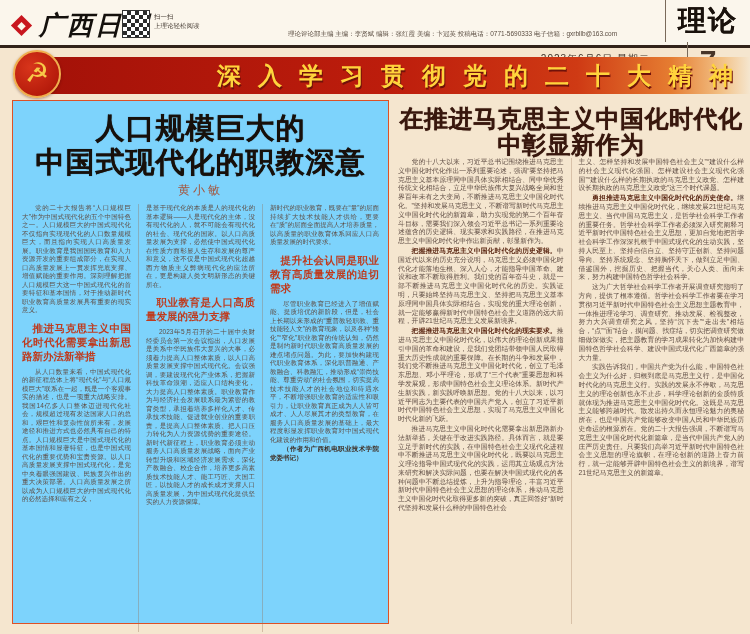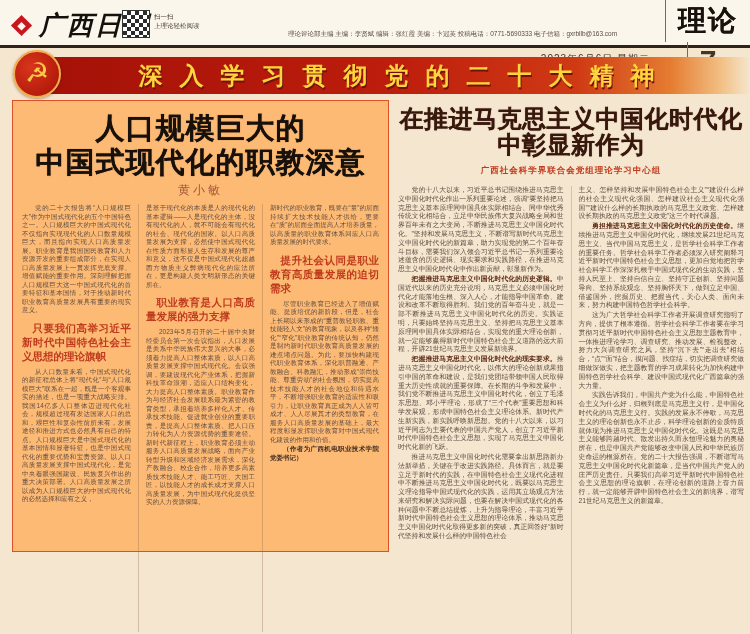--- a/index.html
+++ b/index.html
@@ -23,31 +23,31 @@
   .section-block{position:absolute;right:2px;top:0;height:45px;display:flex;align-items:center;flex-direction:column;}
   .section-name{font-size:28px;font-weight:900;color:#1a120c;padding:2px 10px 2px 12px;
     border-left:1.5px solid #7a6a5a;letter-spacing:2px;text-shadow:0 0 0.6px #1a120c;}
   .page-num{font-size:30px;font-weight:bold;color:#473528;padding:2px 10px 2px 12px;
     border-left:1.5px solid #7a6a5a;}
 
   
   .banner{position:absolute;left:30px;top:57px;width:720px;height:37px;
     border-radius:19px 0 0 19px;
     background:linear-gradient(90deg,#a31108 0%,#bd1d0c 50%,#cf3a14 76%,#e57c31 89%,#f2c084 96%,#f5e6cf 100%);
-    display:flex;align-items:center;justify-content:center;}
+    display:flex;align-items:center;justify-content:flex-end;}
   .banner-text{color:#ffd43c;font-size:24px;font-weight:900;letter-spacing:17px;
     padding-left:30px;text-shadow:1px 1.5px 0 #70120a;white-space:nowrap;}
   .emblem{position:absolute;left:13px;top:50px;width:44px;height:44px;border-radius:50%;
     background:radial-gradient(circle at 35% 35%,#d8351b,#a81105);border:2px solid #efae4e;
     display:flex;align-items:center;justify-content:center;box-shadow:0 1px 3px rgba(60,10,0,.4);}
   .emblem span{color:#f7c948;font-size:27px;line-height:1;transform:translateY(-1px);}
 
   
-  .left-article{position:absolute;left:12px;top:100px;width:377px;height:452px;
-    border:1.5px solid #dd5126;background:#fdba74;box-sizing:border-box;}
+  .left-article{position:absolute;left:12px;top:100px;width:377px;height:524px;
+    border:1.5px solid #dd5126;background:#7dd3fc;box-sizing:border-box;}
   .la-title{margin:10px 6px 0;text-align:center;font-weight:900;color:#17100b;
     font-size:29px;line-height:34px;letter-spacing:1px;text-shadow:0 0 0.7px #17100b;}
   .la-author{text-align:center;font-size:12px;color:#a5543a;margin:3px 0 5px;letter-spacing:3px;}
   .la-cols{display:flex;margin:0 9px;height:428px;overflow:hidden;}
   .col{flex:1 1 0;overflow:hidden;min-width:0;}
   .col + .col{border-left:1px solid rgba(150,110,80,.35);margin-left:7px;padding-left:7px;}
 
   
   .right-article{position:absolute;left:398px;top:102px;width:346px;height:530px;box-sizing:border-box;}
   .ra-title{text-align:center;font-size:24px;font-weight:900;color:#38170d;
@@ -97,40 +97,39 @@
 
 <div class="left-article">
   <div class="la-title">
     <div>人口规模巨大的</div>
     <div>中国式现代化的职教深意</div>
   </div>
   <div class="la-author">黄小敏</div>
   <div class="la-cols">
     <div class="col">
         <p class="bp">党的二十大报告将“人口规模巨大”作为中国式现代化的五个中国特色之一。人口规模巨大的中国式现代化不仅指向实现现代化的人口数量规模巨大，而且指向实现人口高质量发展。职业教育是我国国民教育和人力资源开发的重要组成部分，在实现人口高质量发展上一贯发挥兜底支撑、增值赋能的重要作用。深刻理解把握人口规模巨大这一中国式现代化的首要特征和基本国情，对于推动新时代职业教育高质量发展具有重要的现实意义。</p>
-        <div class="col-h">只要我们高举习近平新时代中国特色社会主义思想的理论旗帜</div>
+        <div class="col-h">推进马克思主义中国化时代化需要拿出新思路新办法新举措</div>
         <p class="bp">从人口数量来看，中国式现代化的新征程总体上将“现代化”与“人口规模巨大”联系在一起，既是一个客观事实的描述，也是一项重大战略安排。我国14亿多人口整体迈进现代化社会，规模超过现有发达国家人口的总和，艰巨性和复杂性前所未有，发展途径和推进方式也必然具有自己的特点。人口规模巨大是中国式现代化的基本国情和显著特征，也是中国式现代化的重要优势和宝贵资源。以人口高质量发展支撑中国式现代化，是党中央着眼强国建设、民族复兴作出的重大决策部署。人口高质量发展之所以成为人口规模巨大的中国式现代化的必然选择和应有之义，</p>
       </div>
     <div class="col">
         <p class="bp ni">是基于现代化的本质是人的现代化的基本逻辑——人是现代化的主体，没有现代化的人，就不可能会有现代化的社会、现代化的国家。以人口高质量发展为支撑，必然使中国式现代化在性质方面彰显人生存和发展的尊严和意义，这不仅是中国式现代化超越西方物质主义弊病现代化的应法所在，更是构建人类文明新形态的关键所在。</p>
         <div class="col-h">职业教育是人口高质量发展的强力支撑</div>
         <p class="bp">2023年5月召开的二十届中央财经委员会第一次会议指出，人口发展是关系中华民族伟大复兴的大事，必须着力提高人口整体素质，以人口高质量发展支撑中国式现代化。会议强调，要建设现代化产业体系，把握新科技革命浪潮，适应人口结构变化，大力提高人口整体素质。职业教育作为与经济社会发展联系最为紧密的教育类型，承担着培养多样化人才、传承技术技能、促进就业创业的重要职责，是提高人口整体素质、把人口压力转化为人力资源优势的重要途径。新时代新征程上，职业教育必须主动服务人口高质量发展战略，面向产业转型升级和区域经济发展需求，深化产教融合、校企合作，培养更多高素质技术技能人才、能工巧匠、大国工匠，以技能人才的成长成才支撑人口高质量发展，为中国式现代化提供坚实的人力资源保障。</p>
       </div>
     <div class="col">
         <p class="bp ni">新时代的职业教育，既要在“量”的层面持续扩大技术技能人才供给，更要在“质”的层面全面提高人才培养质量，以高质量的职业教育体系回应人口高质量发展的时代要求。</p>
         <div class="col-h">提升社会认同是职业教育高质量发展的迫切需求</div>
         <p class="bp">尽管职业教育已经进入了增值赋能、提质培优的新阶段，但是，社会上长期以来形成的“重普教轻职教、重技能轻人文”的教育现象，以及各种“矮化”“窄化”职业教育的传统认知，仍然是制约新时代职业教育高质量发展的难点堵点问题。为此，要加快构建现代职业教育体系，深化职普融通、产教融合、科教融汇，推动形成“崇尚技能、尊重劳动”的社会氛围，切实提高技术技能人才的社会地位和待遇水平，不断增强职业教育的适应性和吸引力，让职业教育真正成为人人皆可成才、人人尽展其才的类型教育，在服务人口高质量发展的基础上，最大程度彰显发挥职业教育对中国式现代化建设的作用和价值。</p>
         <p class="bp fnote">（作者为广西机电职业技术学院党委书记）</p>
       </div>
   </div>
 </div>
 
 <div class="right-article">
   <div class="ra-title">在推进马克思主义中国化时代化中彰显新作为</div>
-  <div class="ra-byline">广西社会科学界联合会党组理论学习中心组</div>
   <div class="ra-cols">
     <div class="col">
         <p class="bp">党的十八大以来，习近平总书记围绕推进马克思主义中国化时代化作出一系列重要论述，强调“要坚持把马克思主义基本原理同中国具体实际相结合、同中华优秀传统文化相结合，立足中华民族伟大复兴战略全局和世界百年未有之大变局，不断推进马克思主义中国化时代化。”坚持和发展马克思主义，不断谱写新时代马克思主义中国化时代化的新篇章，助力实现党的第二个百年奋斗目标，需要我们深入领会习近平总书记一系列重要论述蕴含的历史逻辑、现实要求和实践路径，在推进马克思主义中国化时代化中作出新贡献，彰显新作为。</p>
         <p class="bp"><span class="lead">把握推进马克思主义中国化时代化的历史逻辑。</span>中国近代以来的历史充分说明，马克思主义必须中国化时代化才能落地生根、深入人心，才能指导中国革命、建设和改革不断取得胜利。我们党的百年奋斗史，就是一部不断推进马克思主义中国化时代化的历史。实践证明，只要始终坚持马克思主义、坚持把马克思主义基本原理同中国具体实际相结合，实现党的重大理论创新，就一定能够赢得新时代中国特色社会主义道路的远大前程，开辟21世纪马克思主义发展新境界。</p>
         <p class="bp"><span class="lead">把握推进马克思主义中国化时代化的现实要求。</span>推进马克思主义中国化时代化，以伟大的理论创新成果指引中国的革命和建设，是我们党团结带领中国人民取得重大历史性成就的重要保障。在长期的斗争和发展中，我们党不断推进马克思主义中国化时代化，创立了毛泽东思想、邓小平理论，形成了“三个代表”重要思想和科学发展观，形成中国特色社会主义理论体系。新时代产生新实践，新实践呼唤新思想。党的十八大以来，以习近平同志为主要代表的中国共产党人，创立了习近平新时代中国特色社会主义思想，实现了马克思主义中国化时代化新的飞跃。</p>
         <p class="bp">推进马克思主义中国化时代化需要拿出新思路新办法新举措，关键在于改进实践路径。具体而言，就是要立足于新时代的实践，在中国特色社会主义现代化进程中不断推进马克思主义中国化时代化，既要以马克思主义理论指导中国式现代化的实践，运用其立场观点方法来研究和解决实际问题，也要在解决中国式现代化的各种问题中不断总结提炼，上升为指导理论，丰富习近平新时代中国特色社会主义思想的理论体系，推动马克思主义中国化时代化取得更多新的突破，真正回答好“新时代坚持和发展什么样的中国特色社会</p>
       </div>
     <div class="col">
         <p class="bp ni">主义、怎样坚持和发展中国特色社会主义”“建设什么样的社会主义现代化强国、怎样建设社会主义现代化强国”“建设什么样的长期执政的马克思主义政党、怎样建设长期执政的马克思主义政党”这三个时代课题。</p>
         <p class="bp"><span class="lead">勇担推进马克思主义中国化时代化的历史使命。</span>继续推进马克思主义中国化时代化，继续发展21世纪马克思主义、当代中国马克思主义，是哲学社会科学工作者的重要任务。哲学社会科学工作者必须深入研究阐释习近平新时代中国特色社会主义思想，更加自觉地把哲学社会科学工作深深扎根于中国式现代化的生动实践，坚持人民至上、坚持自信自立、坚持守正创新、坚持问题导向、坚持系统观念、坚持胸怀天下，做到立足中国、借鉴国外，挖掘历史、把握当代，关心人类、面向未来，努力构建中国特色哲学社会科学。</p>

